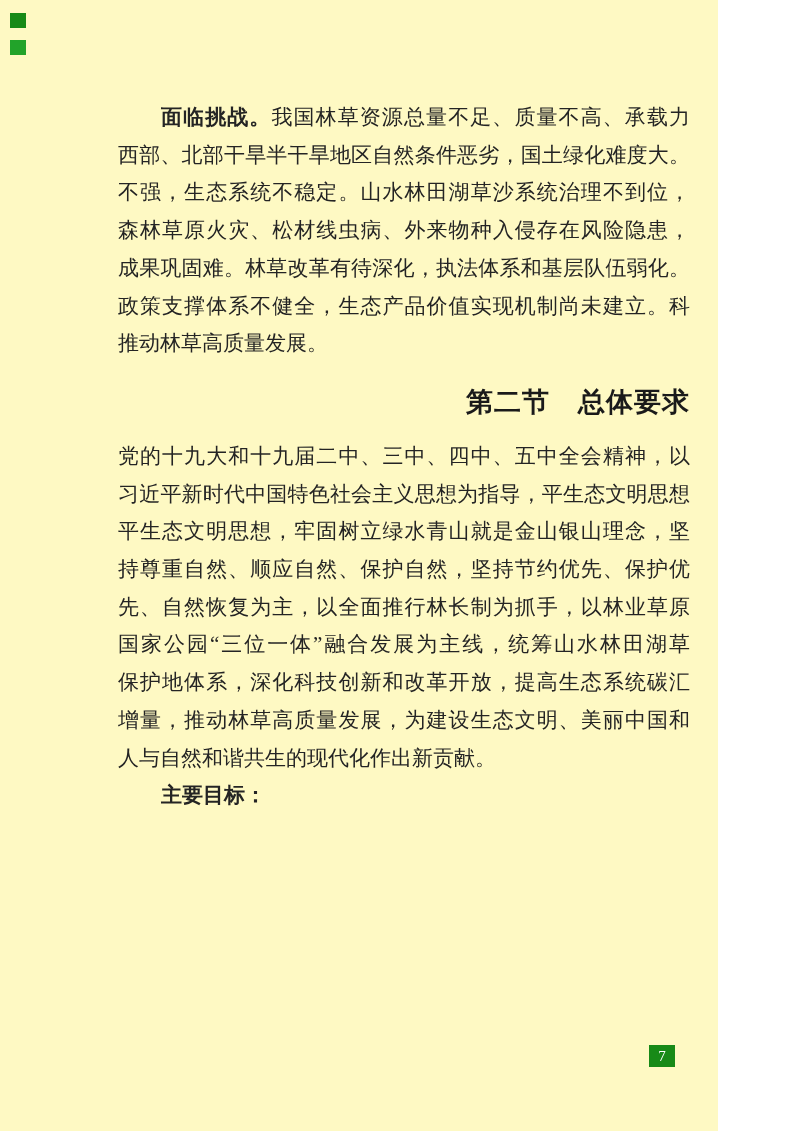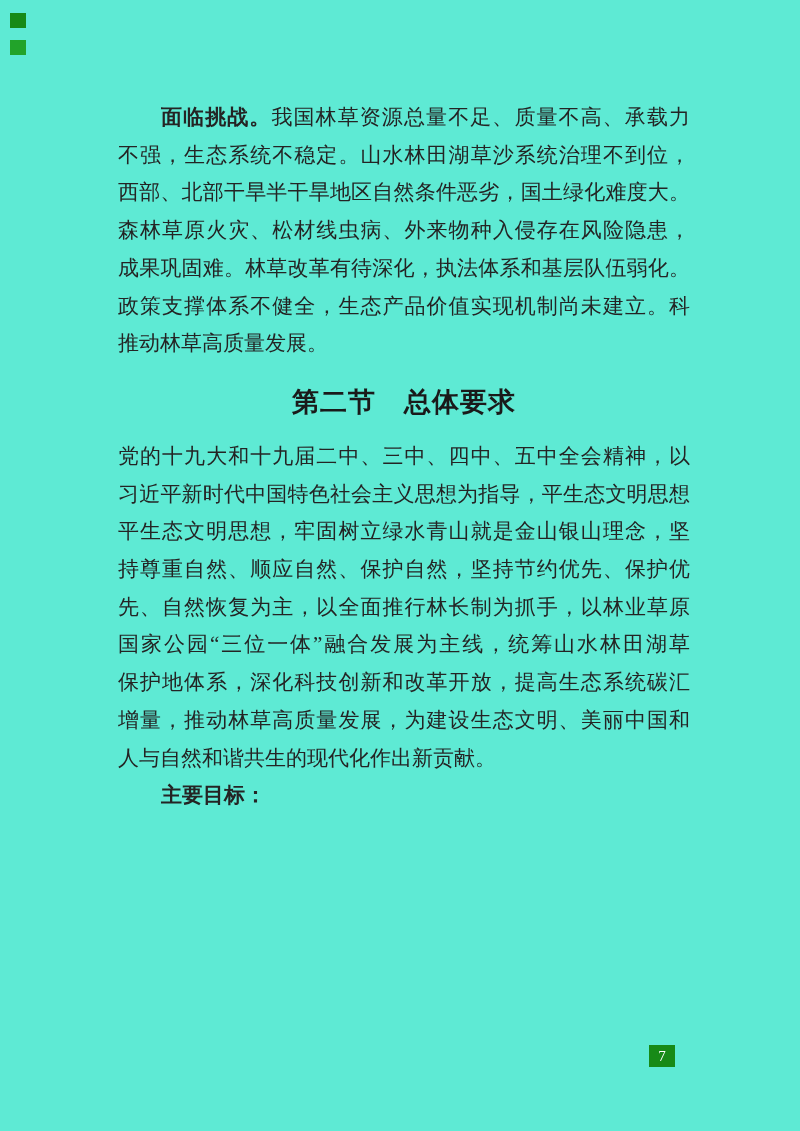--- a/index.html
+++ b/index.html
@@ -2,23 +2,23 @@
 <html><head>
 <meta charset="utf-8">
 <style>
   html, body {
     margin: 0;
     padding: 0;
     background: #ffffff;
   }
   .page {
     position: relative;
-    width: 800px;
+    width: 718px;
     height: 1131px;
-    background: #5eead4;
+    background: #fef9c3;
     overflow: hidden;
     font-family: "Liberation Serif", "DejaVu Serif", serif;
     color: #242424;
   }
   .corner-mark {
     position: absolute;
     left: 10px;
     width: 16px;
     height: 15px;
   }
@@ -42,21 +42,21 @@
     text-align-last: left;
     -moz-text-align-last: left;
   }
   .line.indent { padding-left: 43px; }
   .line b { font-weight: bold; }
   .heading {
     font-family: "Liberation Sans", "DejaVu Sans", sans-serif;
     font-weight: bold;
     font-size: 27px;
     line-height: 46px;
-    text-align: center;
+    text-align: right;
     letter-spacing: 1px;
     margin: 16px 0 13px 0;
     color: #1a1a1a;
   }
   .page-number {
     position: absolute;
     left: 649px;
     top: 1045px;
     width: 26px;
     height: 22px;
@@ -70,22 +70,22 @@
 </head>
 <body>
 
 <div class="page">
   <div class="corner-mark top" style="background: rgb(23, 138, 23);"></div>
   <div class="corner-mark bottom" style="background: rgb(34, 163, 42);"></div>
 
   <div class="content">
       <div class="para">
         <div class="line indent"><b>面临挑战。</b>我国林草资源总量不足、质量不高、承载力</div>
+        <div class="line">西部、北部干旱半干旱地区自然条件恶劣，国土绿化难度大。</div>
         <div class="line">不强，生态系统不稳定。山水林田湖草沙系统治理不到位，</div>
-        <div class="line">西部、北部干旱半干旱地区自然条件恶劣，国土绿化难度大。</div>
         <div class="line">森林草原火灾、松材线虫病、外来物种入侵存在风险隐患，</div>
         <div class="line">成果巩固难。林草改革有待深化，执法体系和基层队伍弱化。</div>
         <div class="line">政策支撑体系不健全，生态产品价值实现机制尚未建立。科</div>
         <div class="line endline">推动林草高质量发展。</div>
       </div>
       <h2 class="heading">第二节　总体要求</h2>
       <div class="para">
         <div class="line">党的十九大和十九届二中、三中、四中、五中全会精神，以</div>
         <div class="line">习近平新时代中国特色社会主义思想为指导，平生态文明思想</div>
         <div class="line">平生态文明思想，牢固树立绿水青山就是金山银山理念，坚</div>

